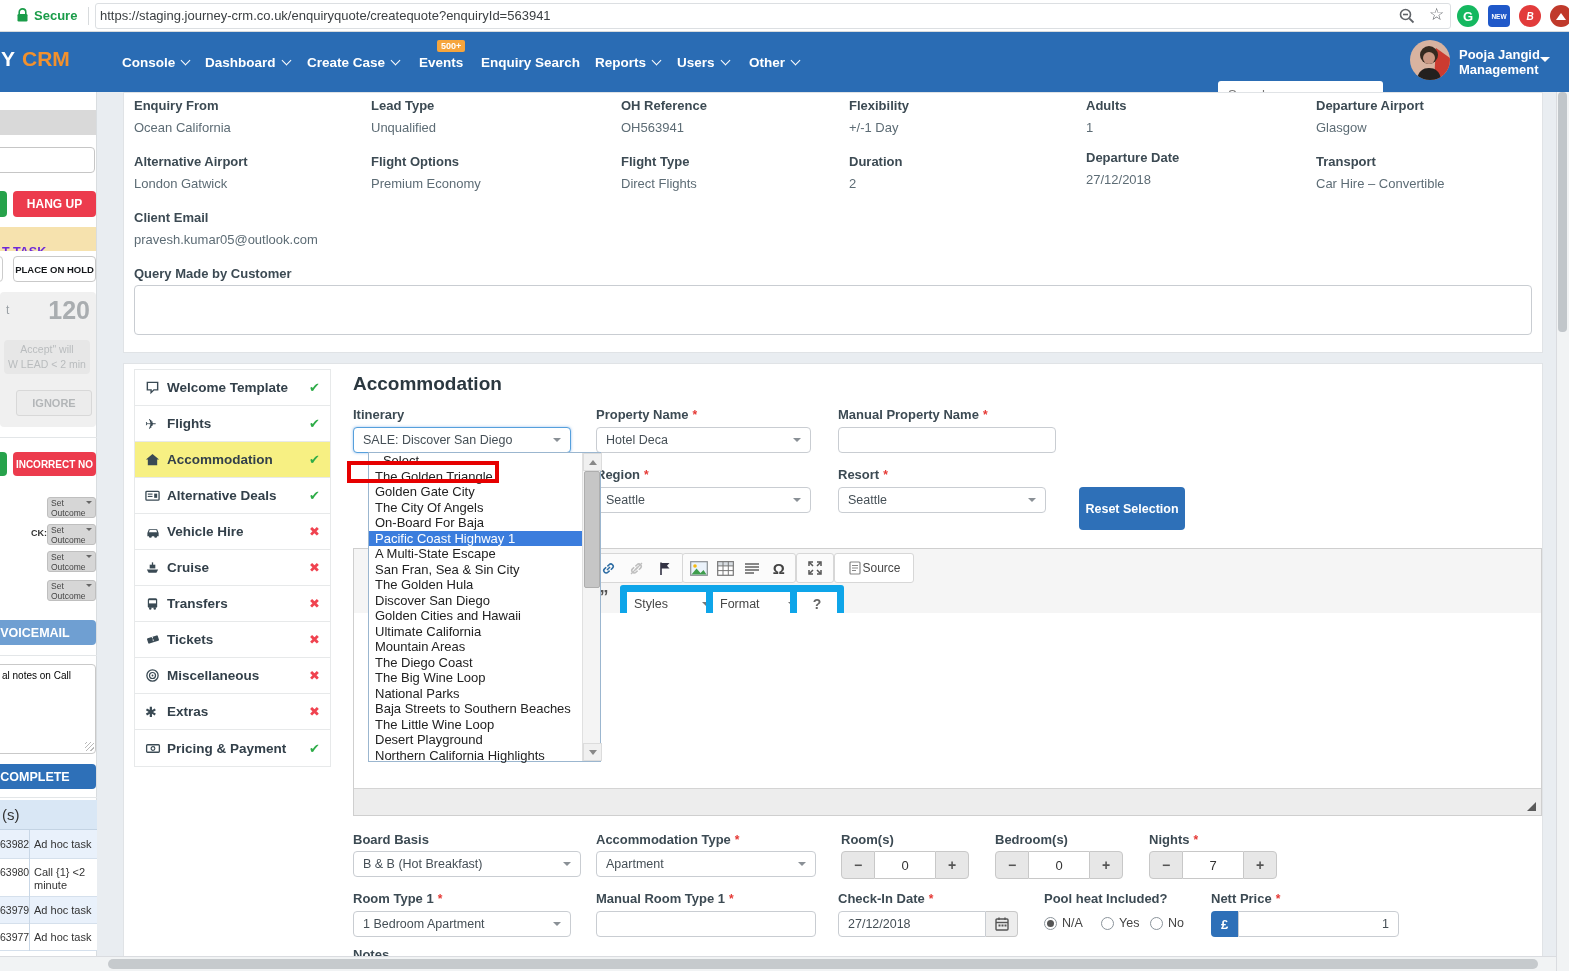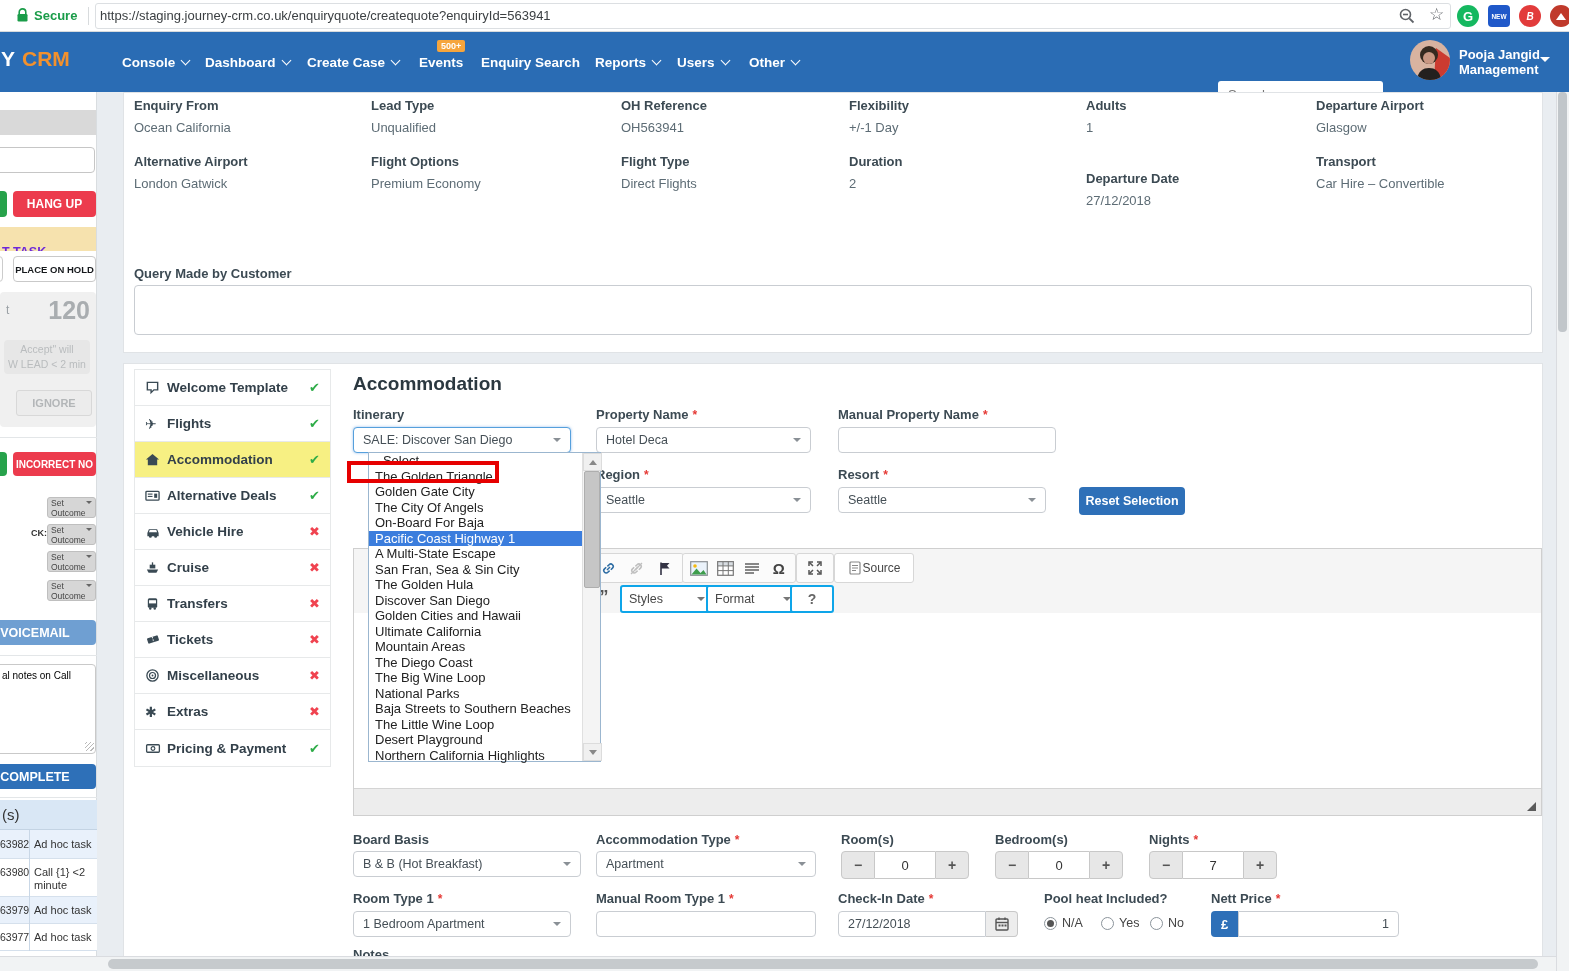--- a/index.html
+++ b/index.html
@@ -62,21 +62,21 @@
   .sbarrow{position:absolute;left:0;width:17px;height:16px;background:#f0f0f0;border:1px solid #dcdcdc;display:flex;align-items:center;justify-content:center}
   .tri-up-s{width:0;height:0;border:4px solid transparent;border-bottom:5px solid #888;margin-top:-4px}
   .tri-dn-s{width:0;height:0;border:4px solid transparent;border-top:5px solid #888;margin-bottom:-4px}
   .sbthumb{position:absolute;left:1px;width:14px;background:#c6c6c6;border:1px solid #aeaeae;border-radius:2px}
   .redbox{left:347px;top:461px;width:152px;height:22px;border:4px solid #e60000;z-index:40}
   
   .edit{left:229px;top:184px;width:1189px;height:268px;border:1px solid #cfcfcf;background:#fff}
   .etb{position:absolute;left:0;top:0;width:100%;height:64px;background:#f5f5f5;border-bottom:1px solid #d6d6d6}
   .egrp{position:absolute;height:28px;border:1px solid #d7d7d7;border-radius:3px;background:#fbfbfb;display:flex;align-items:center;justify-content:space-around;padding:0 3px}
   .ebtn{width:24px;height:24px;display:flex;align-items:center;justify-content:center;cursor:pointer}
-  .edd{position:absolute;height:24px;background:#fff;border:2px solid #0ea5e9;border-radius:3px;display:flex;align-items:center;padding:0 7px;font-size:12.5px;color:#474747;cursor:pointer}
+  .edd{position:absolute;height:24px;background:#fff;border:7px solid #0ea5e9;border-radius:3px;display:flex;align-items:center;padding:0 7px;font-size:12.5px;color:#474747;cursor:pointer}
   .efoot{position:absolute;left:0;bottom:0;width:100%;height:26px;background:#ededed;border-top:1px solid #d4d4d4}
   .etri{position:absolute;right:5px;bottom:4px;width:0;height:0;border-left:9px solid transparent;border-bottom:9px solid #5a5a5a}
   
   .stp{display:flex}
   .stpb{width:32px;height:26px;background:#e7e7e7;border:1px solid #c8c8c8;display:flex;align-items:center;justify-content:center;font-weight:700;color:#555;font-size:14px;cursor:pointer}
   .stpb.l{border-radius:4px 0 0 4px}
   .stpb.r{border-radius:0 4px 4px 0}
   .stpv{width:60px;height:26px;background:#fff;border-top:1px solid #c8c8c8;border-bottom:1px solid #c8c8c8;display:flex;align-items:center;justify-content:center;font-size:13px;color:#333}
   
   .rad{width:13px;height:13px;border:1px solid #8b949b;border-radius:50%;background:#fff;display:inline-block;box-sizing:border-box;cursor:pointer}
@@ -290,27 +290,31 @@
         <div class="f-val">Premium Economy</div>
       </div>
     <div class="abs" style="left:497px;top:61px">
         <div class="f-lbl">Flight Type</div>
         <div class="f-val">Direct Flights</div>
       </div>
     <div class="abs" style="left:725px;top:61px">
         <div class="f-lbl">Duration</div>
         <div class="f-val">2</div>
       </div>
-    <div class="abs" style="left:962px;top:78px">
+    <div class="abs" style="left:962px;top:57px">
         <div class="f-lbl">Departure Date</div>
         <div class="f-val">27/12/2018</div>
       </div>
     <div class="abs" style="left:1192px;top:61px">
         <div class="f-lbl">Transport</div>
         <div class="f-val">Car Hire – Convertible</div>
+      </div>
+    <div class="abs" style="left:10px;top:117px">
+        <div class="f-lbl">Client Email</div>
+        <div class="f-val">pravesh.kumar05@outlook.com</div>
       </div>
     <div class="abs f-lbl" style="left:10px;top:173px">Query Made by Customer</div>
     <div class="abs" style="left:10px;top:192px;width:1398px;height:50px;border:1px solid #c9cdd2;border-radius:4px;background:#fff"></div>
   </div>
 
   <div class="abs panel" style="left:123px;top:363px;width:1420px;height:608px">
 
     <div class="abs menu">
       <div class="mitem">
         <span class="micon">
@@ -440,21 +444,21 @@
     <div class="abs f-lbl" style="left:472px;top:103px"><span>Region</span><span class="req">*</span></div>
     <div class="abs f-lbl" style="left:714px;top:103px"><span>Resort</span><span class="req">*</span></div>
     <div class="abs sel" style="left:472px;top:123px;width:215px">
         <span>Seattle</span>
         <i class="scar"></i>
       </div>
     <div class="abs sel" style="left:714px;top:123px;width:208px">
         <span>Seattle</span>
         <i class="scar"></i>
       </div>
-    <div class="abs btn-blue" style="left:955px;top:123px;width:106px;height:28px;font-size:12.5px">Reset Selection</div>
+    <div class="abs btn-blue" style="left:955px;top:123px;width:106px;height:43px;font-size:12.5px">Reset Selection</div>
 
     <div class="abs edit">
       <div class="etb">
         <div class="egrp" style="left:236px;top:4px;width:86px">
           <span class="ebtn">
               <svg width="17" height="17" viewBox="0 0 17 17">
                 <path d="M7 10l3-3M6.2 7.2L4.5 8.9a2.4 2.4 0 003.4 3.4l1.7-1.7M10.8 9.8l1.7-1.7a2.4 2.4 0 00-3.4-3.4L7.4 6.4" stroke="#2e6da4" stroke-width="1.5" fill="none"></path>
               </svg>
             </span>
           <span class="ebtn" style="opacity:.4">

